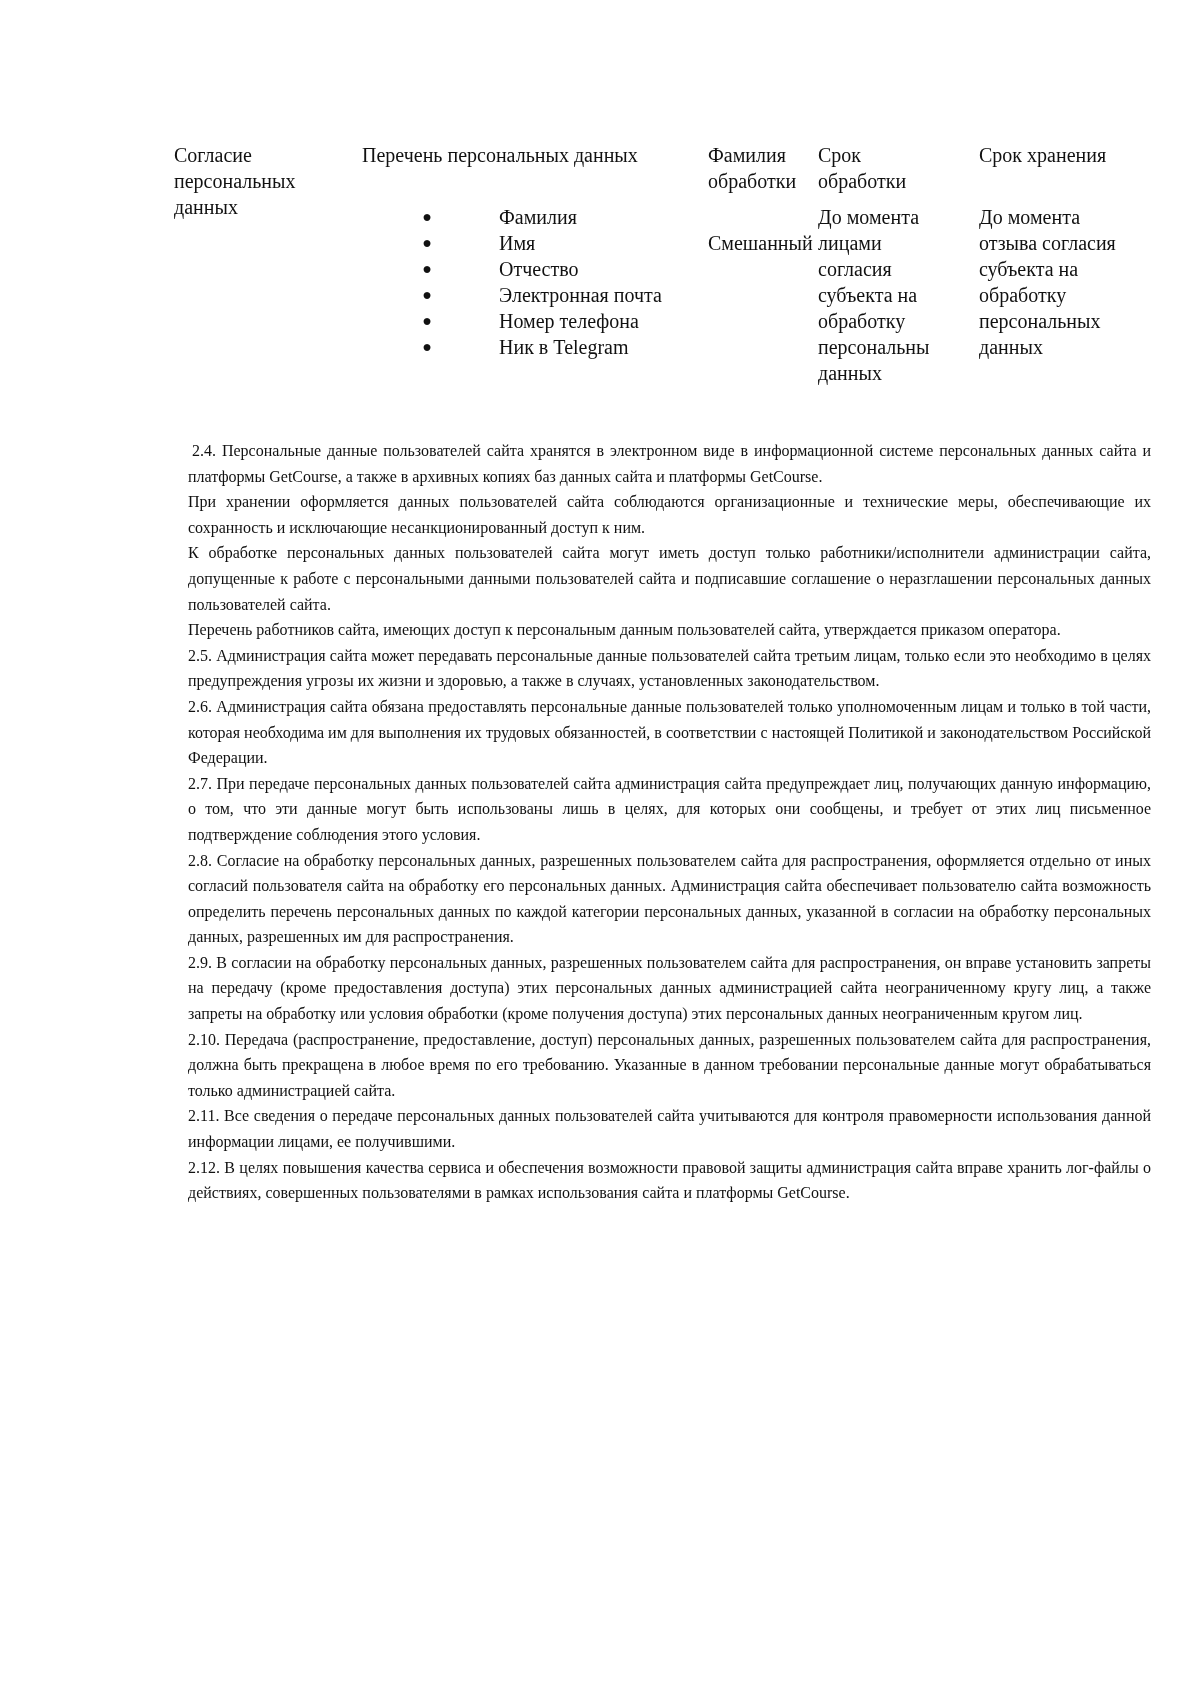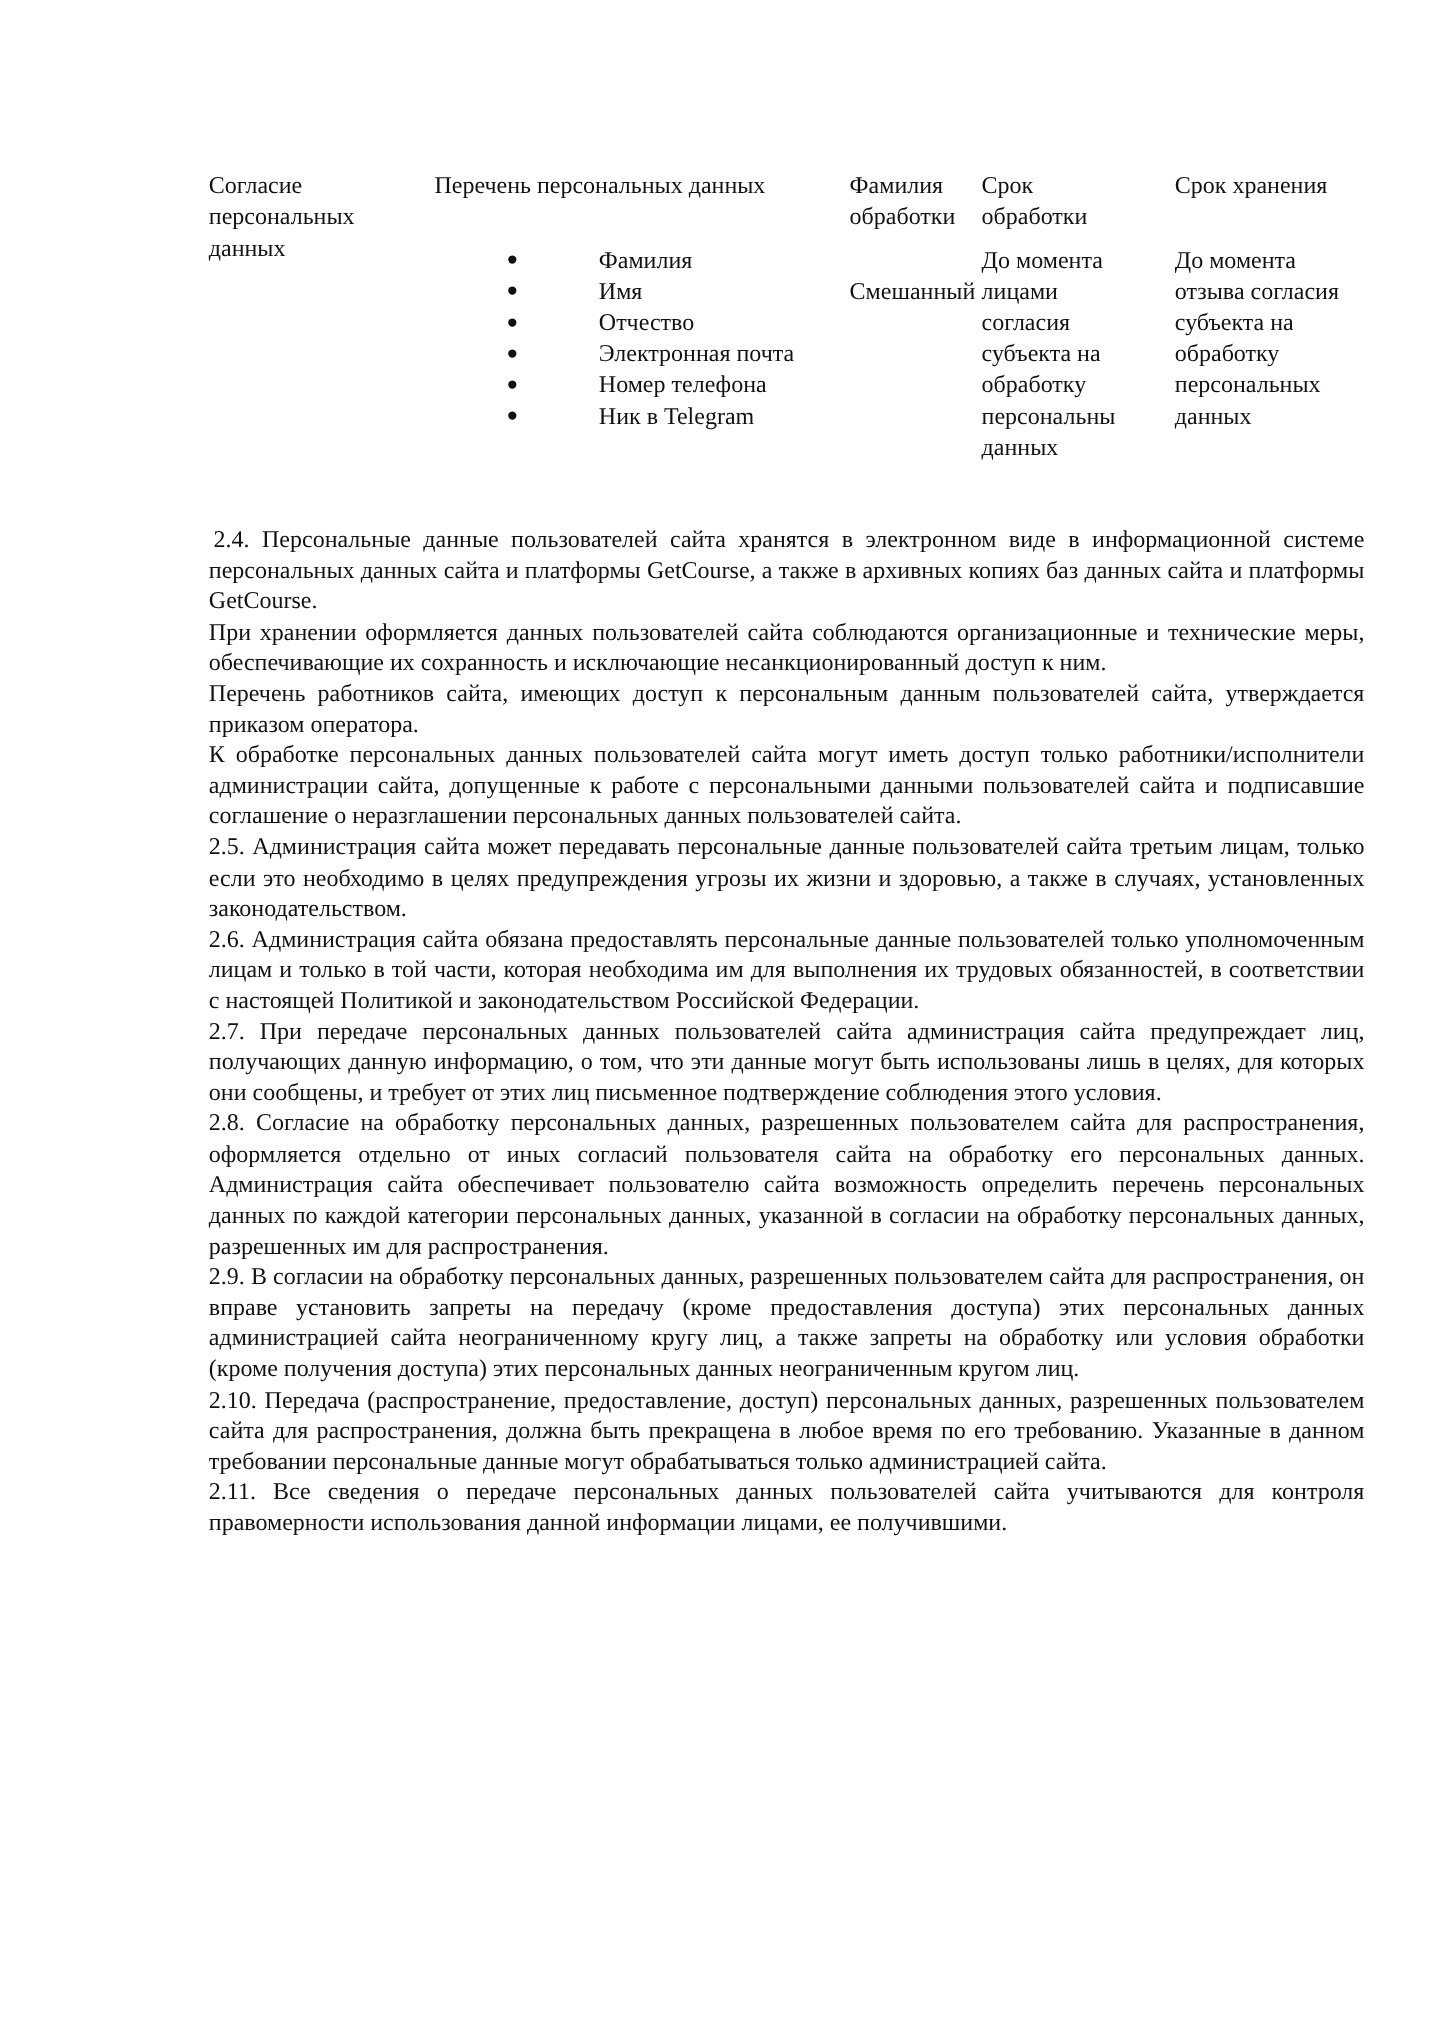--- a/index.html
+++ b/index.html
@@ -16,22 +16,22 @@
   .c4 { left: 644px; width: 132px; white-space: nowrap; }
   .c5 { left: 805px; width: 180px; }
   .row2 { position: absolute; top: 80px; }
   .bullets { list-style: none; margin: 0; padding: 0; }
   .bullets li { position: relative; padding-left: 0; height: 26px; }
   .bullet { position: absolute; left: 0; top: 0; width: 130px; text-align: center; font-size: 16px; }
   .bullets .item { position: absolute; left: 137px; top: 0; white-space: nowrap; }
   .c4 .line, .c5 .line, .c1 .line, .c3 .line { display: block; }
 
   
-  .body-text { position: absolute; left: 174px; top: 438px; width: 963px;
-               font-size: 20px; line-height: 25.6px; }
+  .body-text { position: absolute; left: 188px; top: 438px; width: 963px;
+               font-size: 16px; line-height: 25.6px; }
   .para { margin: 0; text-align: justify; }
   .para.first { text-indent: 4px; }
 </style>
 </head>
 <body>
 
 <div class="page">
 
   <div class="pd-table">
 
@@ -112,24 +112,25 @@
         <span class="line">обработку</span>
         <span class="line">персональных</span>
         <span class="line">данных</span>
       </div>
     </div>
   </div>
 
   <div class="body-text">
     <p class="para first">2.4. Персональные данные пользователей сайта хранятся в электронном виде в информационной системе персональных данных сайта и платформы GetCourse, а также в архивных копиях баз данных сайта и платформы GetCourse.</p>
     <p class="para">При хранении оформляется данных пользователей сайта соблюдаются организационные и технические меры, обеспечивающие их сохранность и исключающие несанкционированный доступ к ним.</p>
+    <p class="para">К обработке персональных данных пользователей сайта могут иметь доступ только работники/исполнители администрации сайта, допущенные к работе с персональными данными пользователей сайта и подписавшие соглашение о неразглашении персональных данных пользователей сайта.</p>
     <p class="para">Перечень работников сайта, имеющих доступ к персональным данным пользователей сайта, утверждается приказом оператора.</p>
-    <p class="para">К обработке персональных данных пользователей сайта могут иметь доступ только работники/исполнители администрации сайта, допущенные к работе с персональными данными пользователей сайта и подписавшие соглашение о неразглашении персональных данных пользователей сайта.</p>
     <p class="para">2.5. Администрация сайта может передавать персональные данные пользователей сайта третьим лицам, только если это необходимо в целях предупреждения угрозы их жизни и здоровью, а также в случаях, установленных законодательством.</p>
     <p class="para">2.6. Администрация сайта обязана предоставлять персональные данные пользователей только уполномоченным лицам и только в той части, которая необходима им для выполнения их трудовых обязанностей, в соответствии с настоящей Политикой и законодательством Российской Федерации.</p>
     <p class="para">2.7. При передаче персональных данных пользователей сайта администрация сайта предупреждает лиц, получающих данную информацию, о том, что эти данные могут быть использованы лишь в целях, для которых они сообщены, и требует от этих лиц письменное подтверждение соблюдения этого условия.</p>
     <p class="para">2.8. Согласие на обработку персональных данных, разрешенных пользователем сайта для распространения, оформляется отдельно от иных согласий пользователя сайта на обработку его персональных данных. Администрация сайта обеспечивает пользователю сайта возможность определить перечень персональных данных по каждой категории персональных данных, указанной в согласии на обработку персональных данных, разрешенных им для распространения.</p>
     <p class="para">2.9. В согласии на обработку персональных данных, разрешенных пользователем сайта для распространения, он вправе установить запреты на передачу (кроме предоставления доступа) этих персональных данных администрацией сайта неограниченному кругу лиц, а также запреты на обработку или условия обработки (кроме получения доступа) этих персональных данных неограниченным кругом лиц.</p>
     <p class="para">2.10. Передача (распространение, предоставление, доступ) персональных данных, разрешенных пользователем сайта для распространения, должна быть прекращена в любое время по его требованию. Указанные в данном требовании персональные данные могут обрабатываться только администрацией сайта.</p>
     <p class="para">2.11. Все сведения о передаче персональных данных пользователей сайта учитываются для контроля правомерности использования данной информации лицами, ее получившими.</p>
+    <p class="para">2.12. В целях повышения качества сервиса и обеспечения возможности правовой защиты администрация сайта вправе хранить лог-файлы о действиях, совершенных пользователями в рамках использования сайта и платформы GetCourse.</p>
   </div>
 
 </div>
 
 </body></html>

